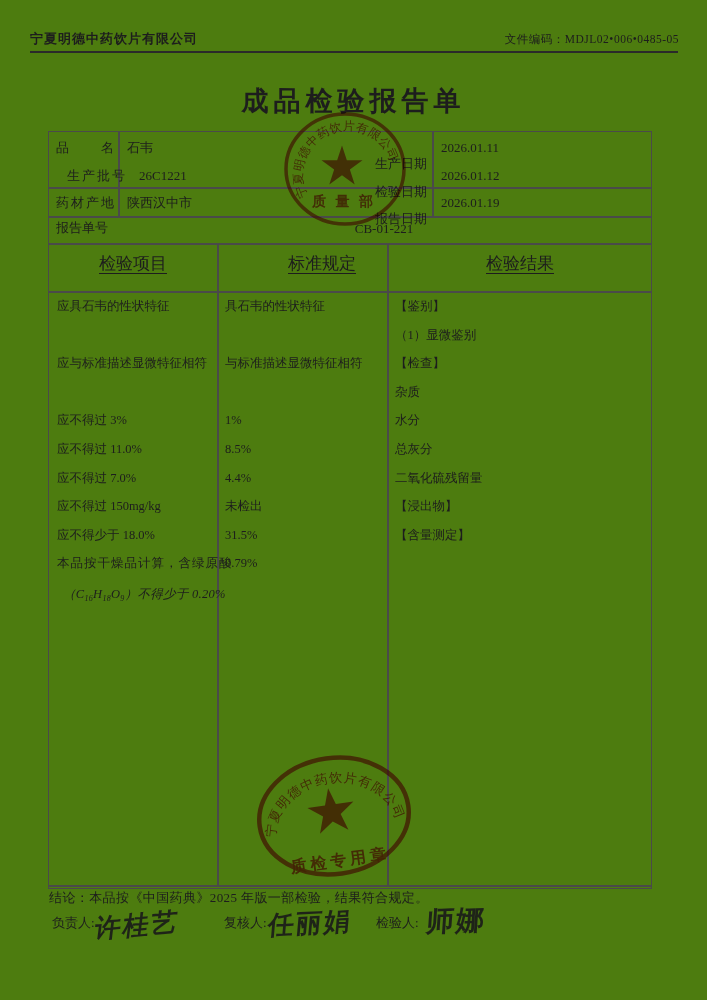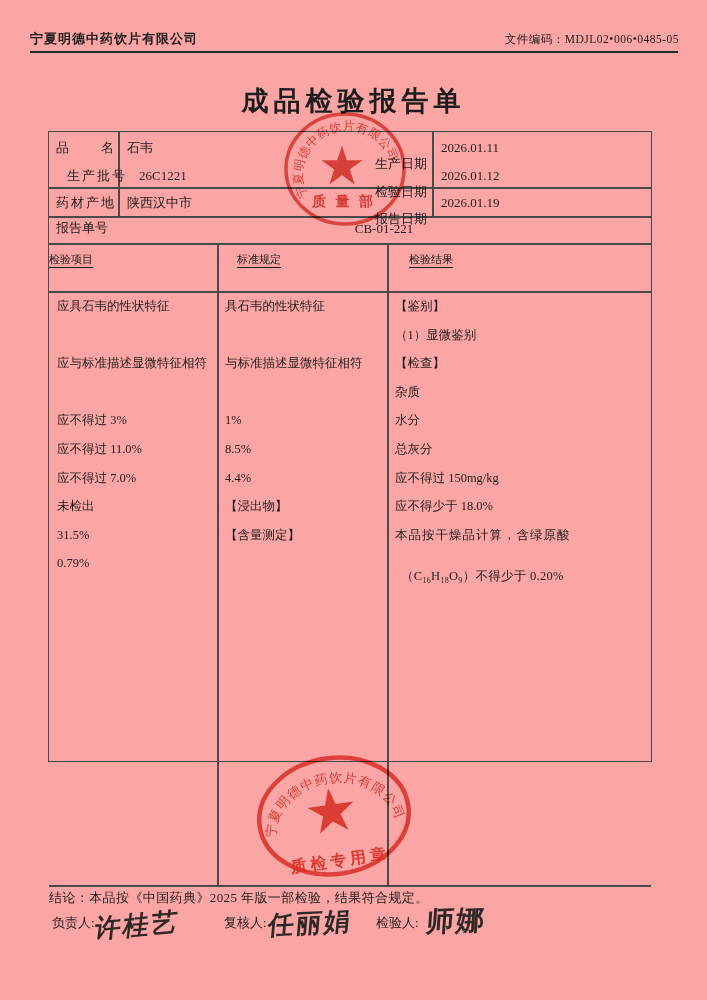--- a/index.html
+++ b/index.html
@@ -1,42 +1,42 @@
 <!DOCTYPE html>
 <html><head>
 <meta charset="utf-8">
 <style>
   html,body { margin:0; padding:0; background:#ffffff; }
   .sheet {
-    position:relative; width:707px; height:1000px; background:#fca5a5;
+    position:relative; width:707px; height:1000px; background:#4d7c0f;
     font-family:"Liberation Serif","DejaVu Serif",serif; color:#1d1d1d;
     overflow:hidden;
   }
   .abs { position:absolute; }
   
   .company { left:30px; top:30px; font-size:13px; font-weight:700; letter-spacing:1px; }
   .doccode { right:28px; top:32px; font-size:11.5px; letter-spacing:.5px; }
   .headrule { left:30px; top:51px; width:648px; height:2px; background:#2a2a2a; }
   .title { left:0; top:83px; width:707px; text-align:center; font-size:27px; font-weight:700; letter-spacing:5px; }
   
-  .doc-table { left:48px; top:131px; width:604px; height:631px; border:1.5px solid #4a4a4a; box-sizing:border-box; }
+  .doc-table { left:48px; top:131px; width:604px; height:758px; border:1.5px solid #4a4a4a; box-sizing:border-box; }
   .hline { position:absolute; left:0; width:100%; height:1.5px; background:#4a4a4a; }
   .vline { position:absolute; width:1.5px; background:#4a4a4a; }
   .cell { position:absolute; font-size:13px; line-height:1.15; white-space:nowrap; }
   .jlabel { text-align:justify; text-align-last:justify; width:58px; }
   .rlabel { text-align:right; width:86px;margin-top:16px; }
-  .thead { font-size:11px;font-family:Liberation Mono, monospace; }
+  .thead { text-align:center; font-size:17px; }
   .thead span { text-decoration:underline; text-underline-offset:4px; text-decoration-thickness:1px; }
   
   .tbody { position:absolute; left:0; top:160px; width:604px; display:grid;
            grid-template-columns:168px 170px 266px; grid-auto-rows:28.6px; }
   .b-cell { padding:7px 8px 0 8px; font-size:12.5px; line-height:1.2; white-space:nowrap; overflow:visible; }
   .assay-cell { grid-row:span 2; }
   .assay-l1 { letter-spacing:1px; }
-  .assay-l2 { margin-top:26px; padding-left:6px; letter-spacing:.3px; }
+  .assay-l2 { margin-top:16px; padding-left:6px; letter-spacing:.3px;font-style:italic; }
   .sub { font-size:8px; vertical-align:-3px; }
   
   .conclusion { position:absolute; left:0; top:757px; font-size:13px; letter-spacing:.4px; white-space:nowrap; }
   .sig-label { font-size:13px; }
   .sig {
     font-size:26px; font-weight:600; color:#1a1a1a; opacity:.9; white-space:nowrap;
     transform:rotate(-5deg) skewX(-12deg); letter-spacing:2px;
   }
   
   .stamp { mix-blend-mode:multiply; opacity:.92; }
@@ -77,21 +77,21 @@
     <div class="cell rlabel" style="left:292px; top:37px;">检验日期</div>
     <div class="cell" style="left:392px; top:37px;">2026.01.12</div>
     <div class="cell rlabel" style="left:292px; top:64px;">报告日期</div>
     <div class="cell" style="left:392px; top:64px;">2026.01.19</div>
 
     <div class="cell" style="left:7px; top:89px;">报告单号</div>
     <div class="cell" style="left:260px; top:90px; width:150px; text-align:center;">CB-01-221</div>
 
     <div class="cell thead" style="left:0; top:122px; width:168px;"><span>检验项目</span></div>
     <div class="cell thead" style="left:168px; top:122px; width:170px;padding-left:20px;"><span>标准规定</span></div>
-    <div class="cell thead" style="left:338px; top:122px; width:266px;padding-left:22px;"><span>检验结果</span></div>
+    <div class="cell thead" style="left:338px; top:122px; width:266px;"><span>检验结果</span></div>
 
     <div class="tbody">
       <div class="b-cell">应具石韦的性状特征</div>
       <div class="b-cell">具石韦的性状特征</div>
 
       <div class="b-cell">【鉴别】</div>
       <div class="b-cell"></div>
       <div class="b-cell"></div>
 
       <div class="b-cell">（1）显微鉴别</div>
@@ -107,20 +107,21 @@
       <div class="b-cell">1%</div>
 
       <div class="b-cell">水分</div>
       <div class="b-cell">应不得过 11.0%</div>
       <div class="b-cell">8.5%</div>
 
       <div class="b-cell">总灰分</div>
       <div class="b-cell">应不得过 7.0%</div>
       <div class="b-cell">4.4%</div>
 
+      <div class="b-cell">二氧化硫残留量</div>
       <div class="b-cell">应不得过 150mg/kg</div>
       <div class="b-cell">未检出</div>
 
       <div class="b-cell">【浸出物】</div>
       <div class="b-cell">应不得少于 18.0%</div>
       <div class="b-cell">31.5%</div>
 
       <div class="b-cell">【含量测定】</div>
       <div class="b-cell assay-cell">
         <div class="assay-l1">本品按干燥品计算，含绿原酸</div>

